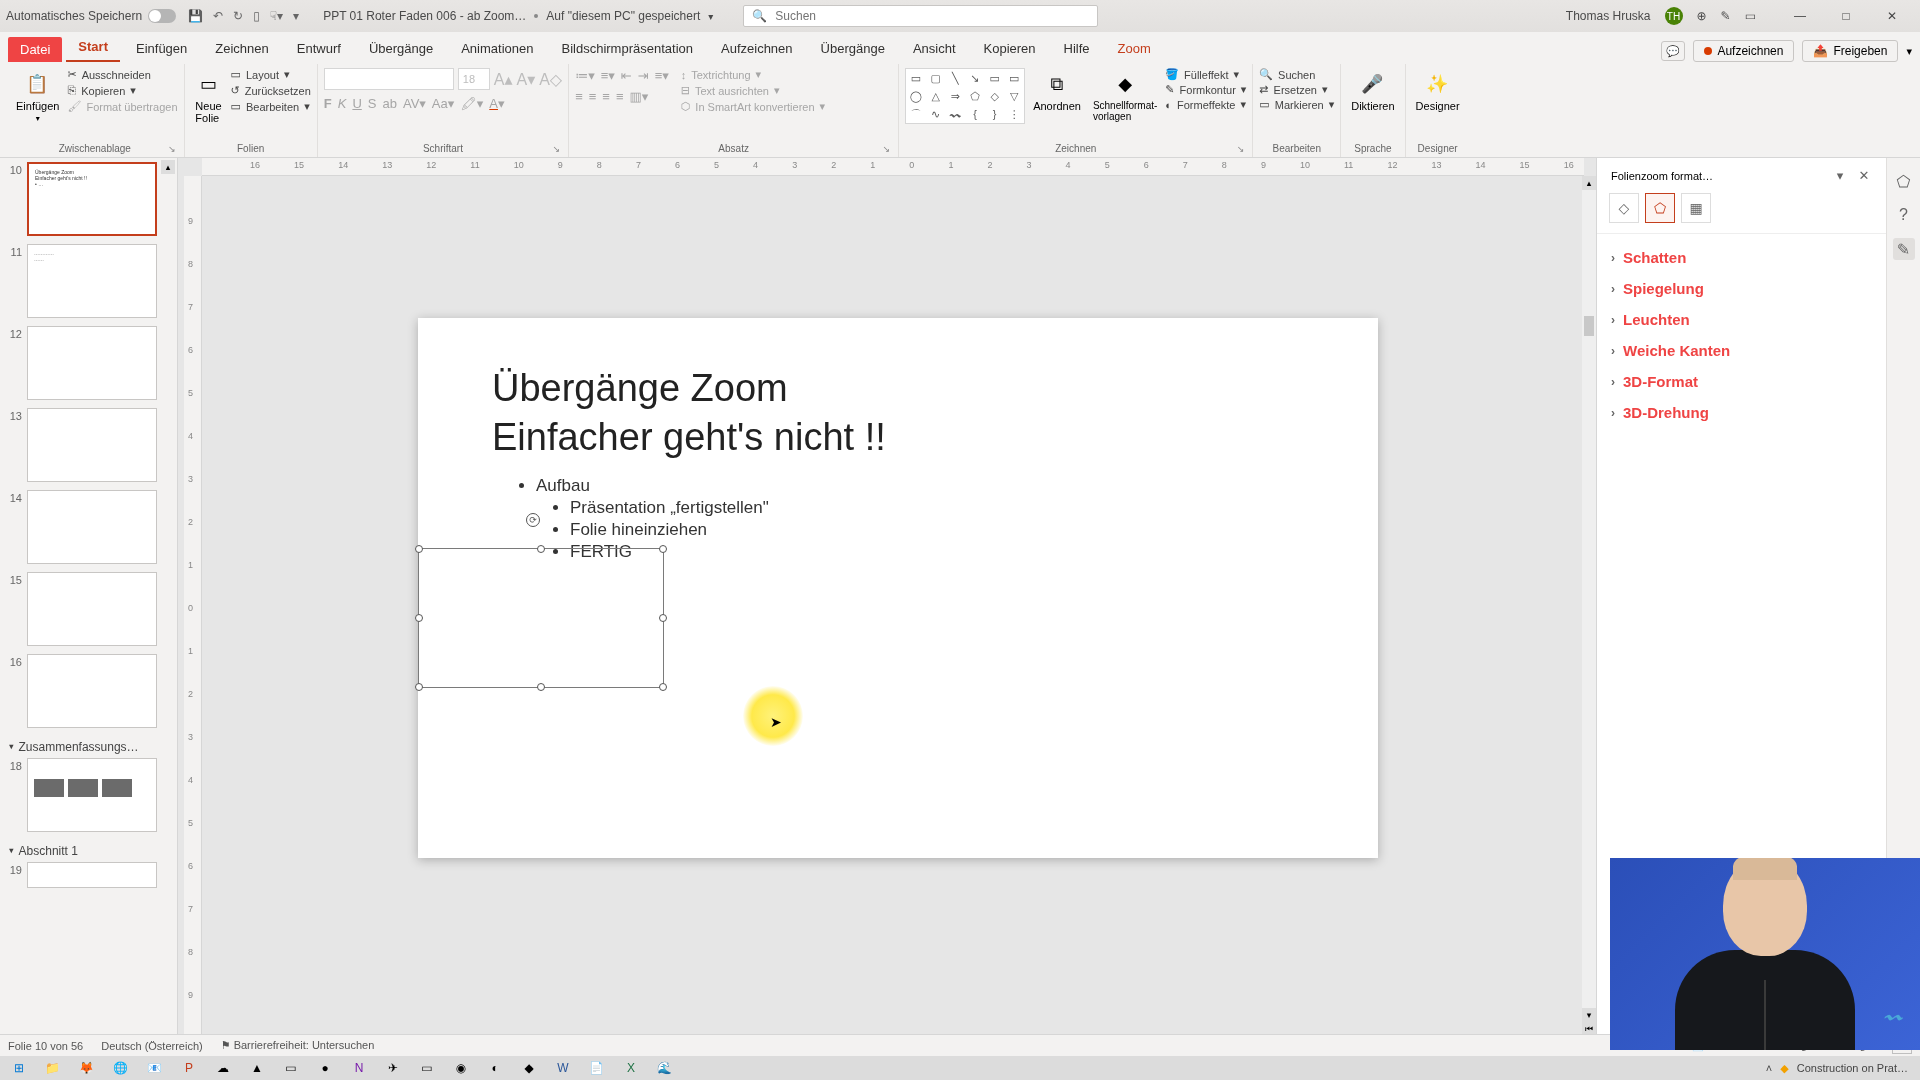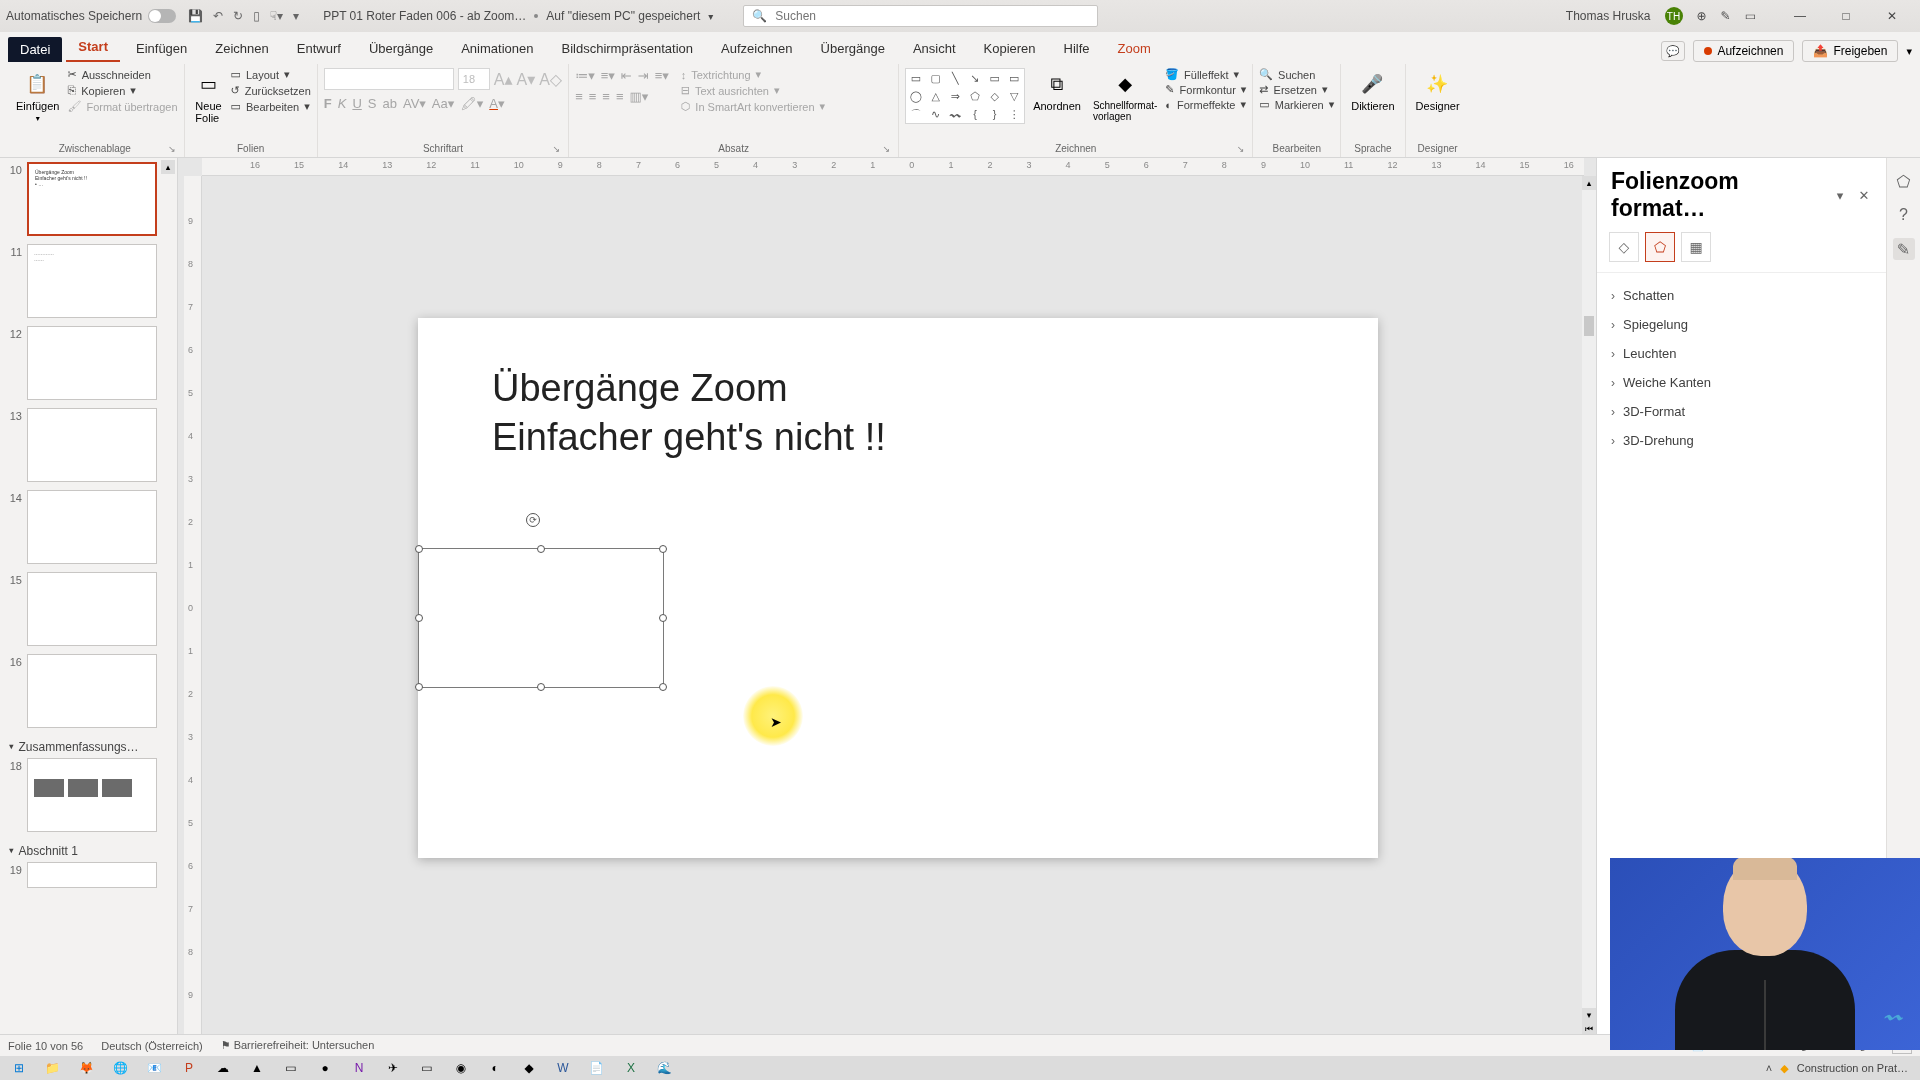--- a/index.html
+++ b/index.html
@@ -19,21 +19,21 @@
 .search-box input{border:none;outline:none;font-size:12px;flex:1;background:transparent;}
 .title-right{margin-left:auto;display:flex;gap:14px;align-items:center;}
 .user-badge{width:18px;height:18px;border-radius:50%;background:#498205;color:#fff;font-size:10px;display:flex;align-items:center;justify-content:center;}
 .win-controls{display:flex;gap:2px;margin-left:8px;}
 .win-controls div{width:44px;height:28px;display:flex;align-items:center;justify-content:center;}
 .win-controls .close{color:#444;}
 
 
 .ribbon-tabs{height:30px;background:#f3f2f1;display:flex;align-items:flex-end;padding:0 8px;font-size:13px;gap:4px;}
 .ribbon-tabs .tab{padding:6px 12px;cursor:pointer;color:#323130;}
-.ribbon-tabs .tab.file{background:#0f172a;color:#fff;border-radius:2px 2px 0 0;padding:5px 12px;}
+.ribbon-tabs .tab.file{background:#ef4444;color:#fff;border-radius:2px 2px 0 0;padding:5px 12px;}
 .ribbon-tabs .tab.active{color:#c43e1c;border-bottom:2px solid #c43e1c;font-weight:600;}
 .ribbon-tabs .tab.zoom{color:#c43e1c;}
 .ribbon-right{margin-left:auto;display:flex;gap:8px;align-items:center;}
 .ribbon-right .pill{border:1px solid #c8c6c4;border-radius:3px;padding:3px 10px;font-size:12px;display:flex;align-items:center;gap:5px;}
 .ribbon-right .comment-icn{width:24px;height:20px;border:1px solid #c8c6c4;border-radius:3px;display:flex;align-items:center;justify-content:center;font-size:11px;}
 .rec-dot{width:8px;height:8px;border-radius:50%;background:#d83b01;}
 
 
 .ribbon{height:96px;background:#f3f2f1;border-bottom:1px solid #d6d6d6;display:flex;padding:2px 6px 0 6px;}
 .rgroup{display:flex;flex-direction:column;padding:0 6px;border-right:1px solid #e1dfdd;}
@@ -89,27 +89,27 @@
 .h-tl{left:-4px;top:-4px;} .h-tr{right:-4px;top:-4px;} .h-bl{left:-4px;bottom:-4px;} .h-br{right:-4px;bottom:-4px;}
 .h-tm{left:calc(50% - 4px);top:-4px;} .h-bm{left:calc(50% - 4px);bottom:-4px;}
 .h-ml{left:-4px;top:calc(50% - 4px);} .h-mr{right:-4px;top:calc(50% - 4px);}
 
 .highlight{position:absolute;left:565px;top:528px;width:60px;height:60px;border-radius:50%;background:radial-gradient(circle,#fff27a 0%,#ffe94a 50%,rgba(255,233,74,0) 72%);}
 .cursor-arrow{position:absolute;left:592px;top:556px;font-size:14px;color:#000;}
 
 
 .right-panel{width:290px;background:#fff;border-left:1px solid #d6d6d6;display:flex;flex-direction:column;}
 .rp-head{display:flex;align-items:center;padding:10px 10px 6px 14px;}
-.rp-head h2{font-size:23px;font-weight:700;flex:1;}
+.rp-head h2{font-size:11px;font-weight:400;flex:1;}
 .rp-head .icn{width:24px;text-align:center;color:#666;cursor:pointer;font-size:13px;}
 .rp-tabs{display:flex;gap:6px;padding:4px 12px 10px 12px;border-bottom:1px solid #eee;}
 .rp-tabs div{width:30px;height:30px;border:1px solid #ddd;display:flex;align-items:center;justify-content:center;font-size:14px;color:#666;}
 .rp-tabs .act{border-color:#c43e1c;background:#fdf3f0;color:#c43e1c;}
 .rp-sections{padding:8px 8px;}
-.rp-sec{padding:7px 6px;font-size:13px;color:#404040;cursor:pointer;display:flex;align-items:center;gap:8px;font-weight:400;}
+.rp-sec{padding:7px 6px;font-size:15px;color:#ef4444;cursor:pointer;display:flex;align-items:center;gap:8px;font-weight:700;}
 .rp-sec::before{content:"›";display:inline-block;transform:rotate(0);font-size:12px;color:#666;}
 
 .side-rail{width:34px;background:#f3f2f1;border-left:1px solid #e1dfdd;display:flex;flex-direction:column;align-items:center;gap:12px;padding-top:12px;}
 .side-rail div{width:22px;height:22px;display:flex;align-items:center;justify-content:center;color:#666;border-radius:3px;}
 .side-rail .active{background:#e1dfdd;}
 
 
 .webcam{position:absolute;right:0;bottom:30px;width:310px;height:192px;background:linear-gradient(135deg,#2b4fb8,#3c64d6);overflow:hidden;}
 .person{position:absolute;left:50%;bottom:0;transform:translateX(-50%);}
 .head{width:84px;height:100px;background:#e8c6a8;border-radius:50% 50% 45% 45%;position:relative;margin:0 auto;}
@@ -474,20 +474,30 @@
     <div class="vscroll">
       <div class="btn">▴</div>
       <div class="thumb-sb"></div>
       <div class="btn" style="position:absolute;bottom:28px;left:0;right:0;">▾</div>
       <div class="btn" style="position:absolute;bottom:14px;left:0;right:0;">⏮</div>
       <div class="btn" style="position:absolute;bottom:0;left:0;right:0;">⏭</div>
     </div>
 
     <div class="slide">
       <h1><span>Übergänge Zoom</span><br><span>Einfacher geht's nicht !!</span></h1>
+      <div class="bullets">
+        <ul>
+          <li>Aufbau</li>
+          <ul>
+            <li>Präsentation „fertigstellen"</li>
+            <li>Folie hineinziehen</li>
+            <li>FERTIG</li>
+          </ul>
+        </ul>
+      </div>
       <div class="rotate-badge">⟳</div>
       <div class="sel-box">
         <div class="handle h-tl"></div>
         <div class="handle h-tm"></div>
         <div class="handle h-tr"></div>
         <div class="handle h-ml"></div>
         <div class="handle h-mr"></div>
         <div class="handle h-bl"></div>
         <div class="handle h-bm"></div>
         <div class="handle h-br"></div>

